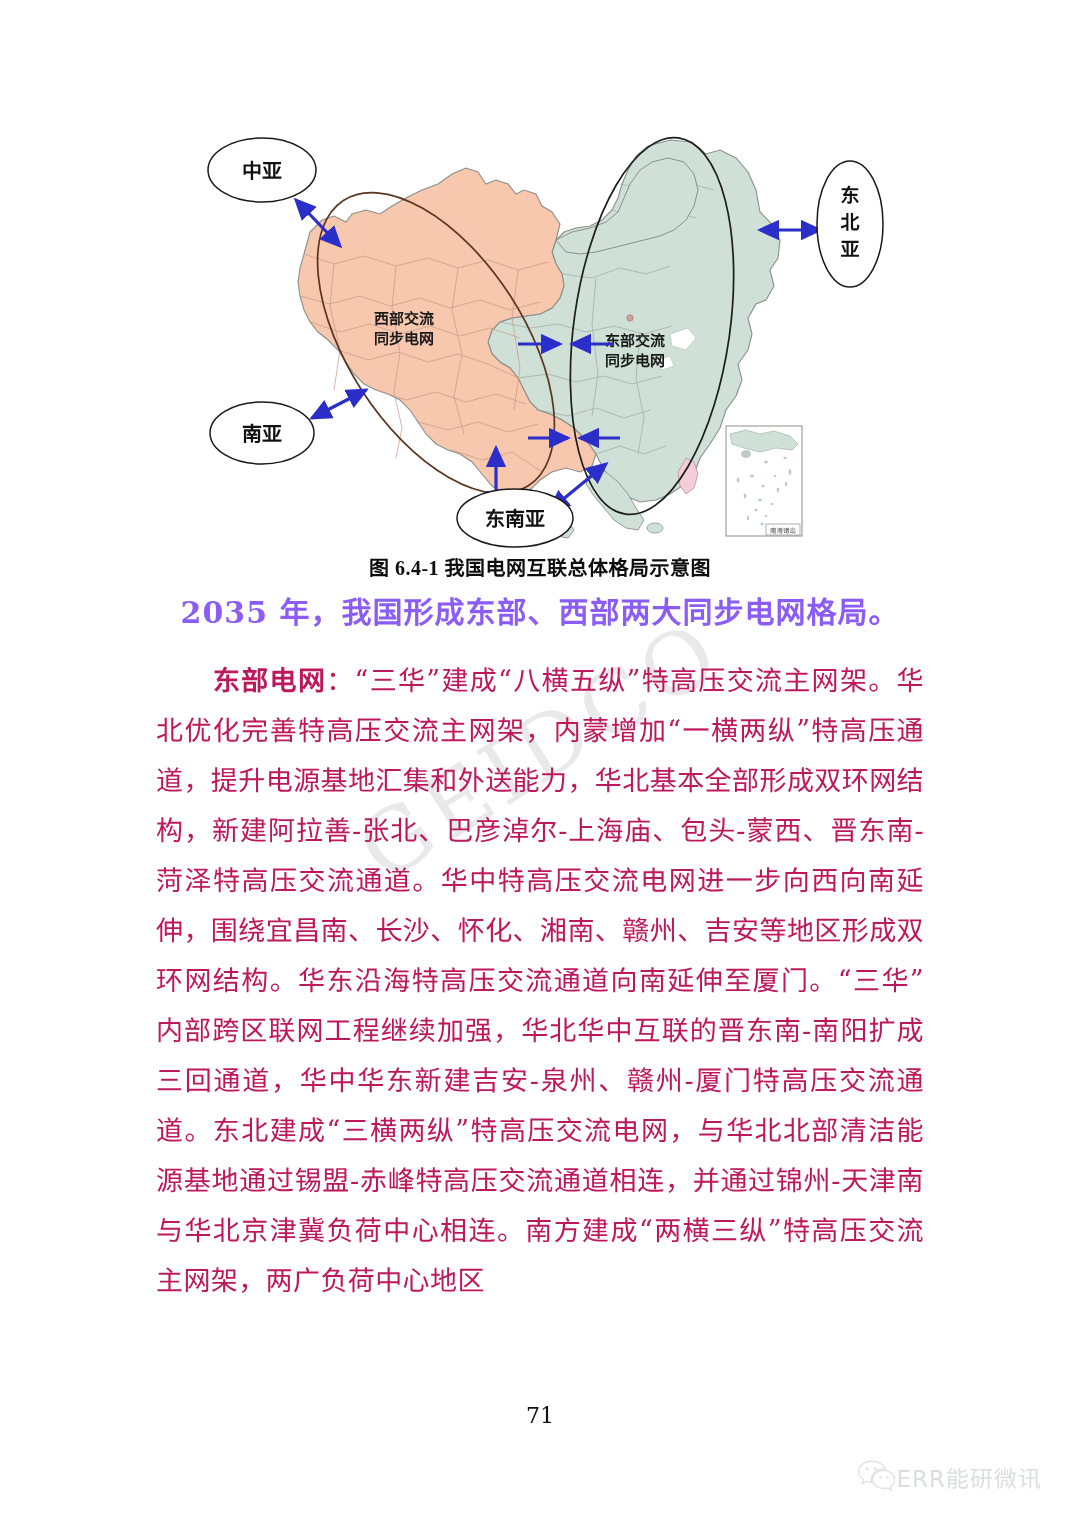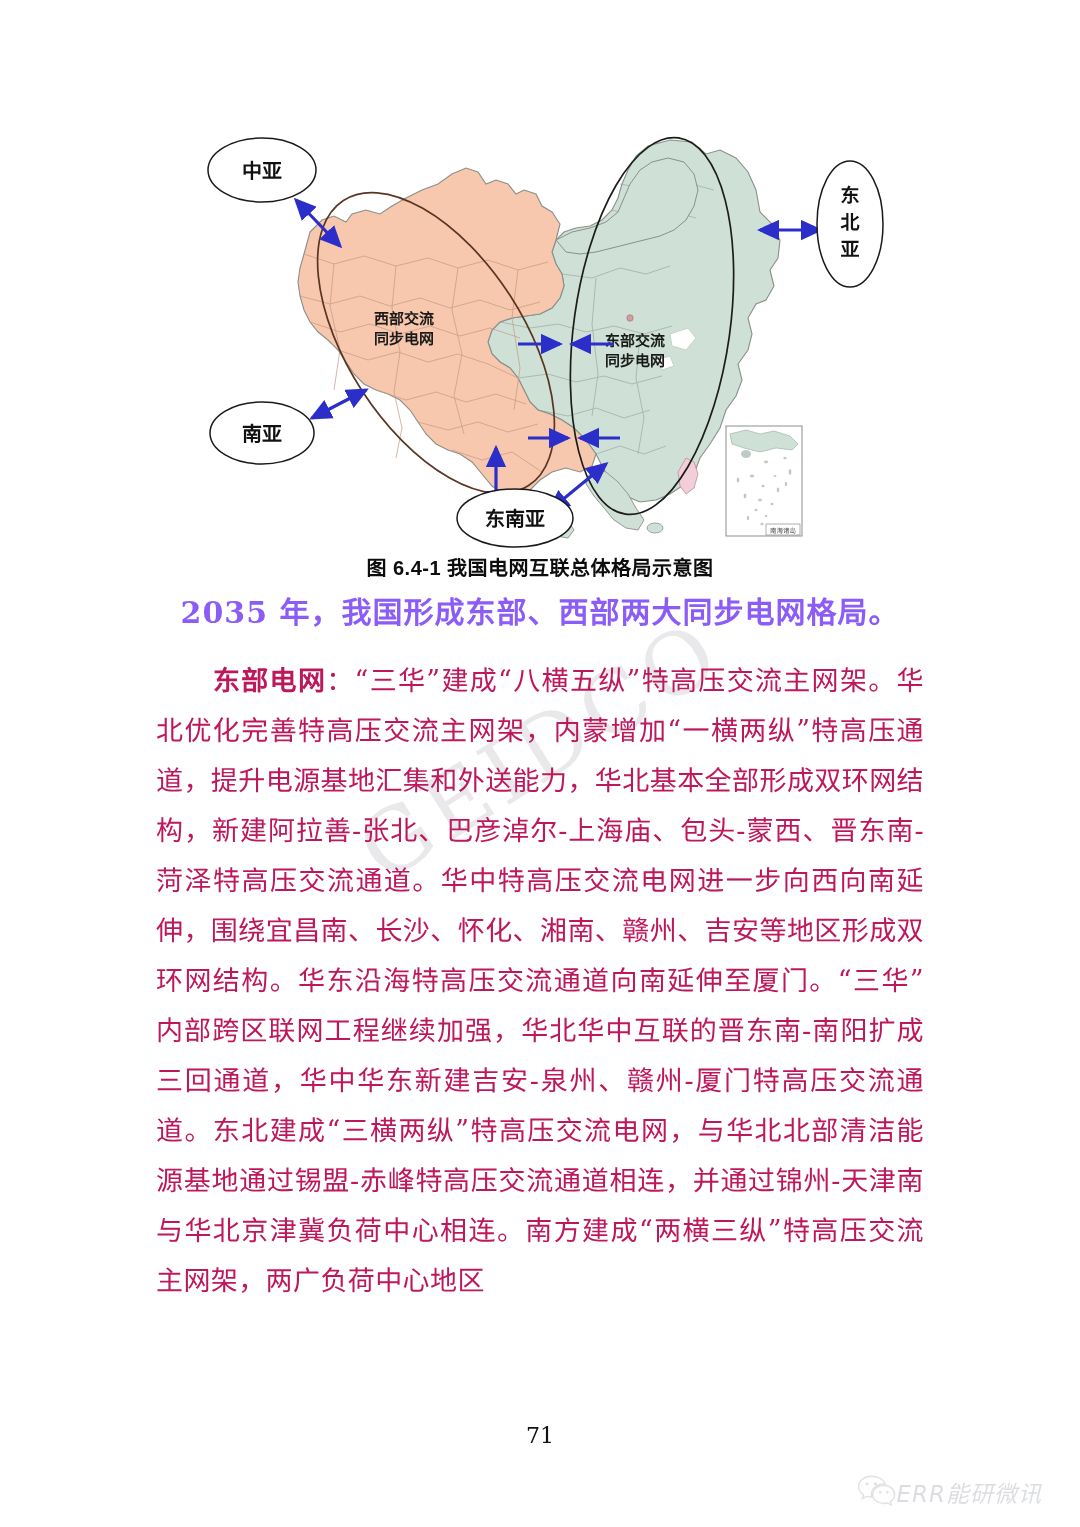--- a/index.html
+++ b/index.html
@@ -53,21 +53,21 @@
   }
   .figure svg { display:block; width:100%; height:100%; }
 
   
   .fig-caption {
     position: absolute;
     left: 0;
     top: 552px;
     width: 1080px;
     text-align: center;
-    font-family: Liberation Sans, sans-serif;
+    font-family: Liberation Serif, serif;
     font-weight: 700;
     font-size: 20px;
     letter-spacing: 0.5px;
     color: #0d0d0d;
     z-index: 6;
   }
 
   
   .headline {
     position: absolute;
@@ -111,33 +111,31 @@
   .page-number {
     position: absolute;
     left: 0;
     top: 1403px;
     width: 1080px;
     text-align: center;
     font-family: "DejaVu Serif", "Liberation Serif", serif;
     font-size: 22px;
     color: #111;
     z-index: 6;
-    margin-top: 20px;
   }
 
   
   .footer-badge {
     position: absolute;
     right: 38px;
-    bottom: 17px;
+    bottom: 32px;
     display: flex;
     align-items: center;
     opacity: 0.5;
     z-index: 6;
-    font-style: italic;
   }
   .footer-badge .wechat-icon { display:block; }
   .footer-badge .badge-text {
     font-family: "DejaVu Sans", "Liberation Sans", sans-serif;
     font-size: 23px;
     letter-spacing: 1px;
     color: #b9bcc2;
     white-space: nowrap;
   }
 

